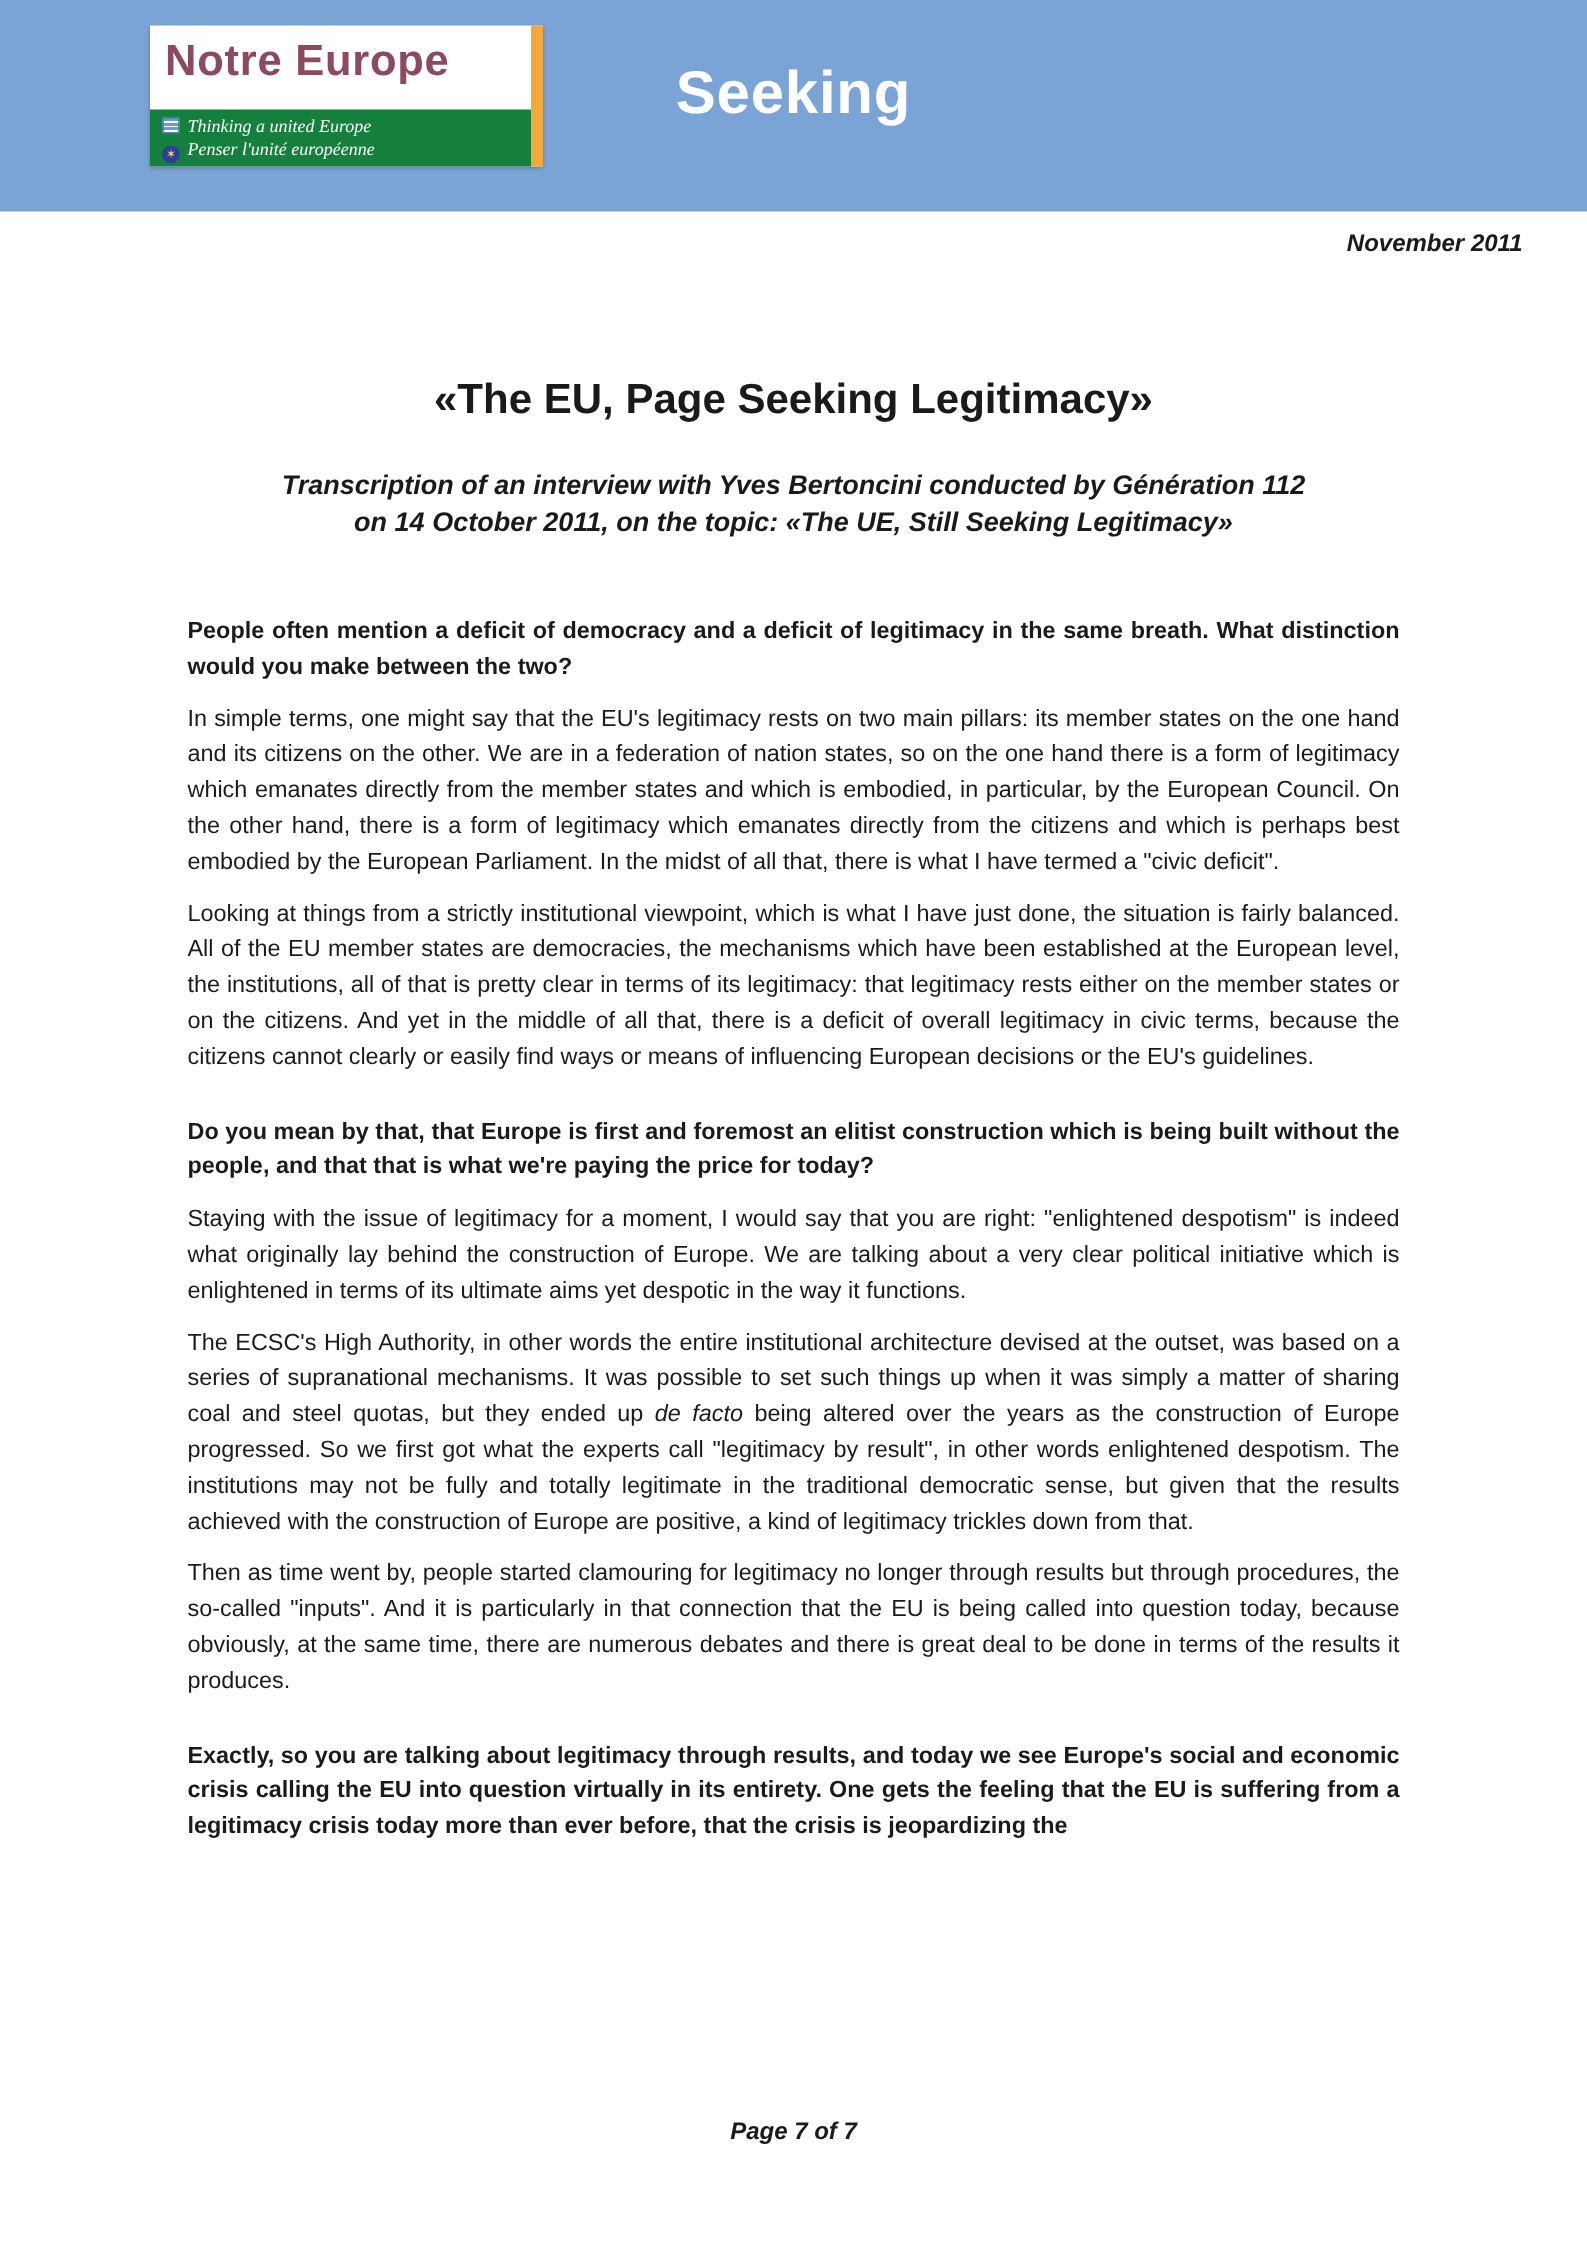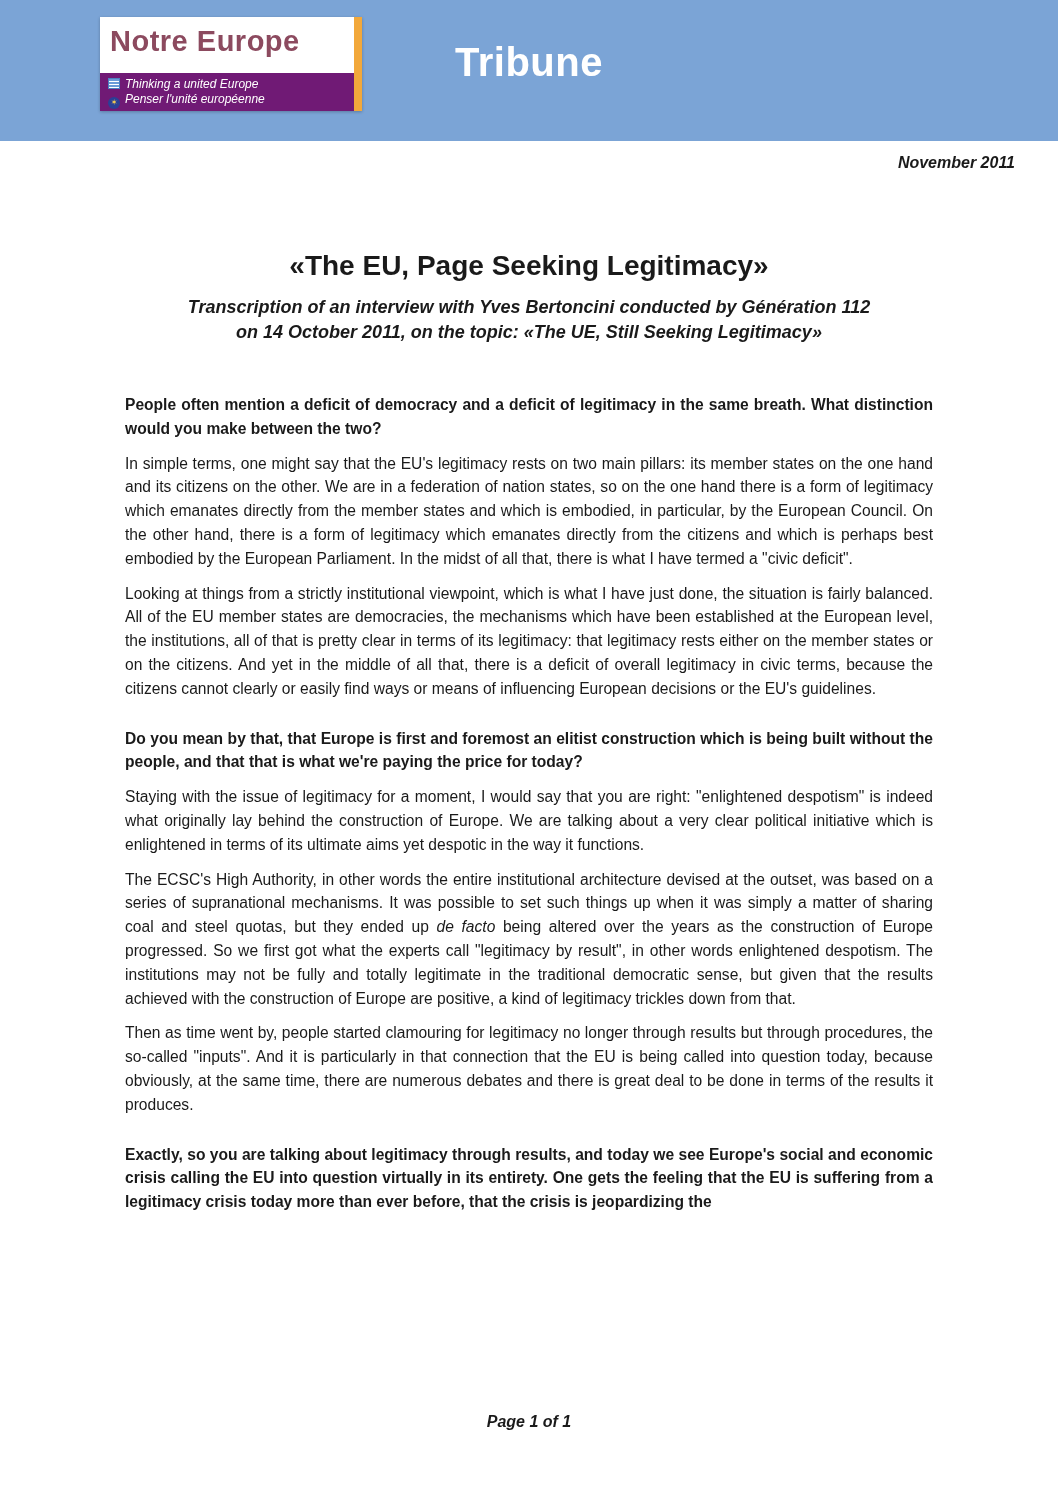--- a/index.html
+++ b/index.html
@@ -60,26 +60,27 @@
     bottom: 0;
     width: 8px;
     background: #f2a83b;
   }
   .logo-strip {
     position: absolute;
     left: 0;
     right: 8px;
     bottom: 0;
     height: 38px;
-    background: #701a75;
+    background: #15803d;
     color: #ffffff;
     font-style: italic;
     font-size: 12px;
     line-height: 15px;
     padding: 4px 4px 4px 8px;
+    font-family: Liberation Serif, serif;
   }
   .tagline-row { white-space: nowrap; }
   .book-icon {
     display: inline-block;
     width: 12px; height: 11px;
     margin-right: 5px;
     vertical-align: -1px;
     background: repeating-linear-gradient(#6b9bd8 0 2px, #ffffff 2px 3px);
     border: 1px solid #4d7fc0;
   }
@@ -107,21 +108,21 @@
   }
 
   
   .doc-title {
     margin-top: 78px;
     text-align: center;
     font-size: 28px;
     font-weight: bold;
   }
   .doc-subtitle {
-    margin-top: 13px;
+    margin-top: 29px;
     text-align: center;
     font-size: 18px;
     font-weight: bold;
     font-style: italic;
     line-height: 25px;
   }
 
   
   .article-body {
     margin: 48px 125px 0 125px;
@@ -149,21 +150,21 @@
     font-weight: bold;
     font-style: italic;
   }
 </style>
 </head>
 <body>
 
 <div class="page">
 
   <div class="banner">
-    <div class="banner-title">Tribune</div>
+    <div class="banner-title">Seeking</div>
 
     <div class="logo-box">
       <span class="logo-name">Notre Europe</span>
       <div class="logo-strip">
         <div class="tagline-row">
           <span class="book-icon"></span><span>Thinking a united Europe</span>
         </div>
         <div class="tagline-row">
           <span class="eu-flag-icon">✶</span><span>Penser l'unité européenne</span>
         </div>
@@ -185,15 +186,15 @@
       <p class="question">People often mention a deficit of democracy and a deficit of legitimacy in the same breath. What distinction would you make between the two?</p>
       <p class="answer">In simple terms, one might say that the EU's legitimacy rests on two main pillars: its member states on the one hand and its citizens on the other. We are in a federation of nation states, so on the one hand there is a form of legitimacy which emanates directly from the member states and which is embodied, in particular, by the European Council. On the other hand, there is a form of legitimacy which emanates directly from the citizens and which is perhaps best embodied by the European Parliament. In the midst of all that, there is what I have termed a "civic deficit".</p>
       <p class="answer">Looking at things from a strictly institutional viewpoint, which is what I have just done, the situation is fairly balanced. All of the EU member states are democracies, the mechanisms which have been established at the European level, the institutions, all of that is pretty clear in terms of its legitimacy: that legitimacy rests either on the member states or on the citizens. And yet in the middle of all that, there is a deficit of overall legitimacy in civic terms, because the citizens cannot clearly or easily find ways or means of influencing European decisions or the EU's guidelines.</p>
       <p class="question">Do you mean by that, that Europe is first and foremost an elitist construction which is being built without the people, and that that is what we're paying the price for today?</p>
       <p class="answer">Staying with the issue of legitimacy for a moment, I would say that you are right: "enlightened despotism" is indeed what originally lay behind the construction of Europe. We are talking about a very clear political initiative which is enlightened in terms of its ultimate aims yet despotic in the way it functions.</p>
       <p class="answer"><span>The ECSC's High Authority, in other words the entire institutional architecture devised at the outset, was based on a series of supranational mechanisms. It was possible to set such things up when it was simply a matter of sharing coal and steel quotas, but they ended up </span><em>de facto</em><span> being altered over the years as the construction of Europe progressed. So we first got what the experts call "legitimacy by result", in other words enlightened despotism. The institutions may not be fully and totally legitimate in the traditional democratic sense, but given that the results achieved with the construction of Europe are positive, a kind of legitimacy trickles down from that.</span></p>
       <p class="answer">Then as time went by, people started clamouring for legitimacy no longer through results but through procedures, the so-called "inputs". And it is particularly in that connection that the EU is being called into question today, because obviously, at the same time, there are numerous debates and there is great deal to be done in terms of the results it produces.</p>
       <p class="question">Exactly, so you are talking about legitimacy through results, and today we see Europe's social and economic crisis calling the EU into question virtually in its entirety. One gets the feeling that the EU is suffering from a legitimacy crisis today more than ever before, that the crisis is jeopardizing the</p>
     </div>
 
-  <div class="page-footer">Page 1 of 1</div>
+  <div class="page-footer">Page 7 of 7</div>
 
 </div>
 
 </body></html>

